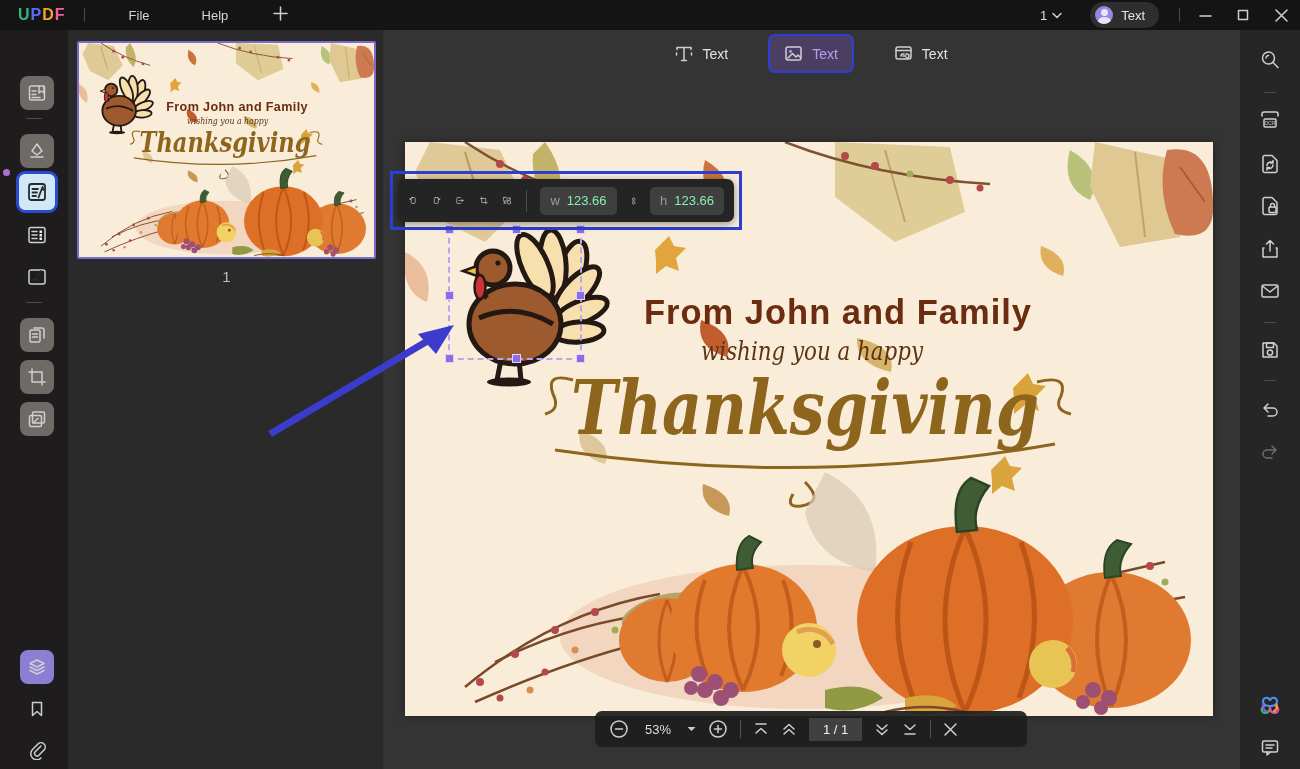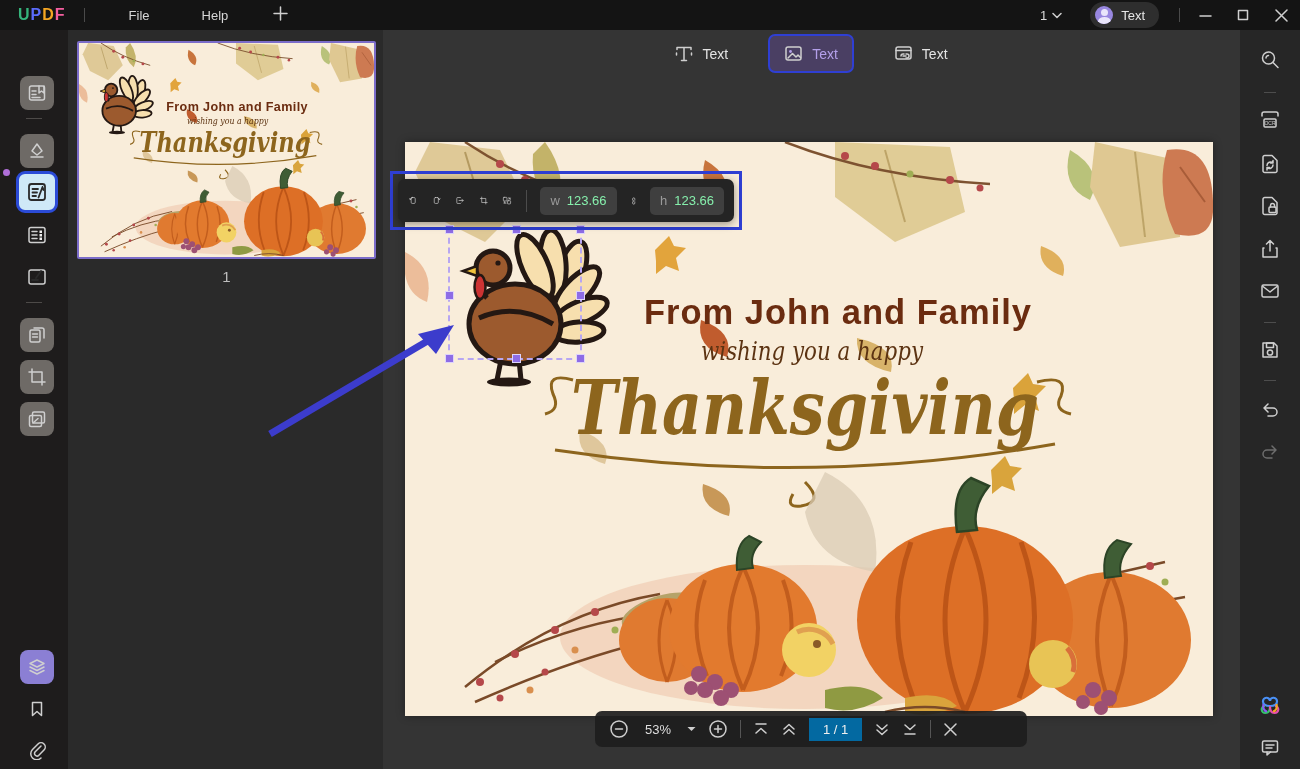--- a/index.html
+++ b/index.html
@@ -75,21 +75,21 @@
   .handle { position:absolute; width:9px; height:9px; background:#8d6ce6; border:1px solid #ded4fa; }
   .h-nw{left:-5px;top:-5px}.h-n{left:62px;top:-5px}.h-ne{right:-5px;top:-5px}
   .h-w{left:-5px;top:61px}.h-e{right:-5px;top:61px}
   .h-sw{left:-5px;bottom:-5px}.h-s{left:62px;bottom:-5px}.h-se{right:-5px;bottom:-5px}
 
   
   .bottom-bar { position:absolute; left:212px; top:681px; width:432px; height:36px;
     background:rgba(30,30,30,.93); border-radius:7px; display:flex; align-items:center;
     padding:0 14px; gap:12px; color:#dedede; font-size:13px; }
   .bb-div { width:1px; height:18px; background:#555; }
-  .page-ind { background:#0369a1; border-radius:0; padding:4px 14px; color:#efefef; }
+  .page-ind { background:#404040; border-radius:0; padding:4px 14px; color:#efefef; }
 
   
   .right-sidebar { position:absolute; left:1240px; top:30px; width:60px; height:739px; background:#262626; }
   .rs-item { position:absolute; left:18px; width:24px; height:24px; display:flex;
     align-items:center; justify-content:center; }
   .rs-div { position:absolute; left:24px; width:12px; height:1px; background:#4d4d4d; }
 
   .i { stroke:#cfcfcf; fill:none; stroke-width:1.5; stroke-linecap:round; stroke-linejoin:round; }
   .i-dark { stroke:#2a2a2a; fill:none; stroke-width:1.8; stroke-linecap:round; stroke-linejoin:round; }
   .i-dim { stroke:#6d6d6d; }

